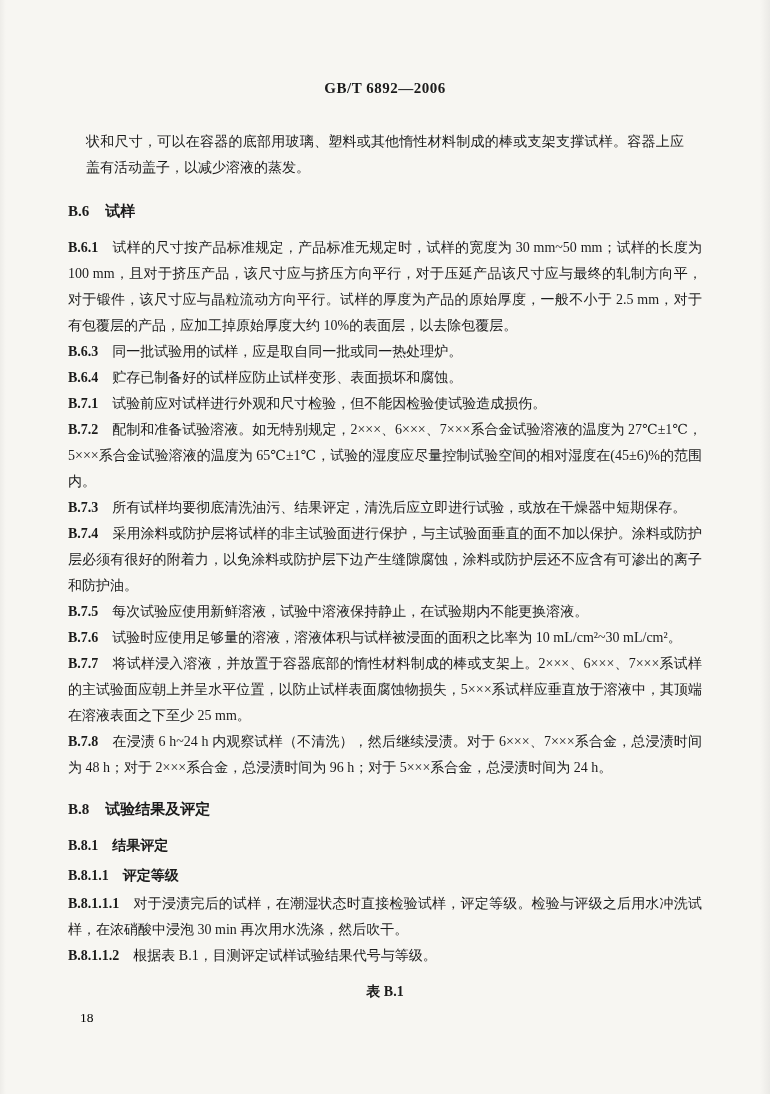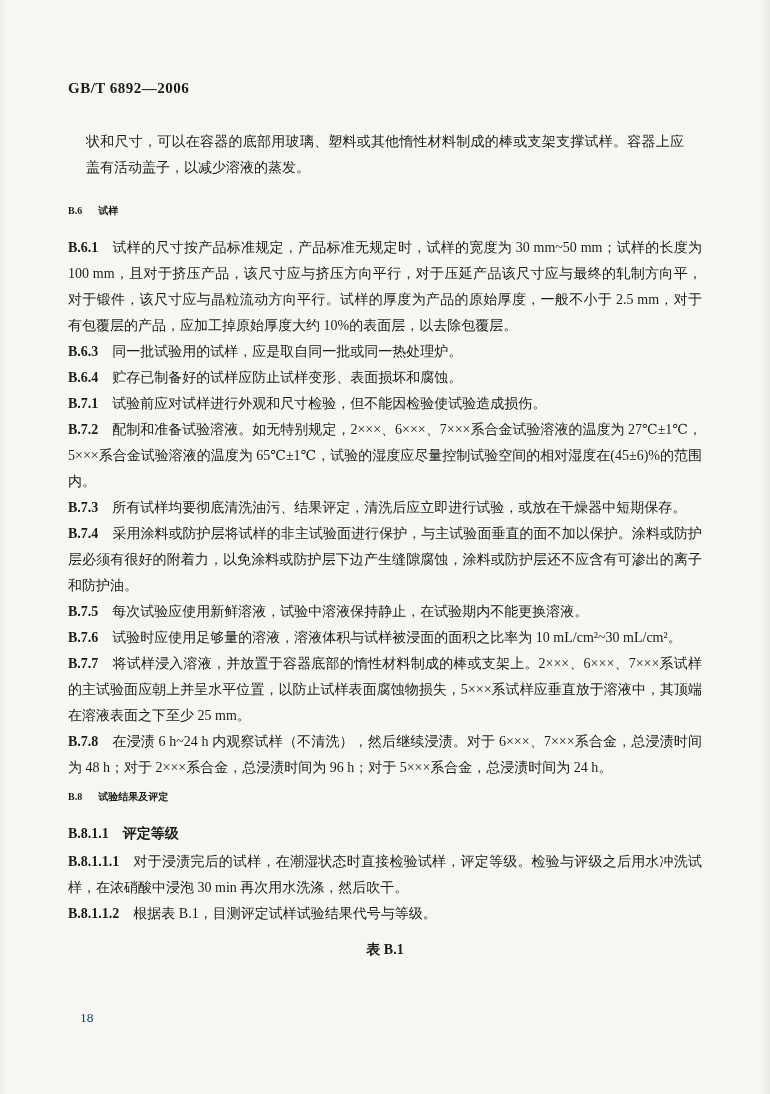--- a/index.html
+++ b/index.html
@@ -17,58 +17,59 @@
   .page{
     position:absolute;
     left:68px; top:80px;
     width:634px;
   }
   .running-head{
     font-weight:bold;
     font-size:15px;
     letter-spacing:0.5px;
     margin:0 0 32px 0;
+    text-align:center;
   }
   .body-text p{
     margin:18px;
     font-size:14px;
     line-height:26px;
     text-align:justify;
   }
   p.clause{ margin:0; }
   .num{
     font-weight:bold;
     margin-right:14px;
     white-space:nowrap;
   }
   p.h1{
     font-weight:bold;
-    font-size:10px;
-    margin:4px 0 12px 0;
+    font-size:15px;
+    margin:16px 0 12px 0;
     line-height:24px;
   }
   p.h1 .num{ margin-right:16px; }
   p.h2{
     font-weight:bold;
     font-size:14px;
     margin:4px 0 2px 0;
     line-height:26px;
   }
   .table-caption{
     text-align:center;
     font-weight:bold;
     font-size:14px;
     margin:12px 0 6px 0;
     line-height:22px;
   }
   .page-number{
     position:absolute;
     left:80px; top:1010px;
     font-size:13.5px;
-    color:#0c4a6e;
+    color:#000000;
   }
 </style>
 </head>
 <body>
 
 <div class="page">
 
   <p class="running-head">GB/T 6892—2006</p>
 
   <div class="body-text">
@@ -86,20 +87,21 @@
     <p class="clause"><span class="num">B.7.2</span><span>配制和准备试验溶液。如无特别规定，2×××、6×××、7×××系合金试验溶液的温度为 27℃±1℃，5×××系合金试验溶液的温度为 65℃±1℃，试验的湿度应尽量控制试验空间的相对湿度在(45±6)%的范围内。</span></p>
     <p class="clause"><span class="num">B.7.3</span><span>所有试样均要彻底清洗油污、结果评定，清洗后应立即进行试验，或放在干燥器中短期保存。</span></p>
     <p class="clause"><span class="num">B.7.4</span><span>采用涂料或防护层将试样的非主试验面进行保护，与主试验面垂直的面不加以保护。涂料或防护层必须有很好的附着力，以免涂料或防护层下边产生缝隙腐蚀，涂料或防护层还不应含有可渗出的离子和防护油。</span></p>
     <p class="clause"><span class="num">B.7.5</span><span>每次试验应使用新鲜溶液，试验中溶液保持静止，在试验期内不能更换溶液。</span></p>
     <p class="clause"><span class="num">B.7.6</span><span>试验时应使用足够量的溶液，溶液体积与试样被浸面的面积之比率为 10 mL/cm²~30 mL/cm²。</span></p>
     <p class="clause"><span class="num">B.7.7</span><span>将试样浸入溶液，并放置于容器底部的惰性材料制成的棒或支架上。2×××、6×××、7×××系试样的主试验面应朝上并呈水平位置，以防止试样表面腐蚀物损失，5×××系试样应垂直放于溶液中，其顶端在溶液表面之下至少 25 mm。</span></p>
     <p class="clause"><span class="num">B.7.8</span><span>在浸渍 6 h~24 h 内观察试样（不清洗），然后继续浸渍。对于 6×××、7×××系合金，总浸渍时间为 48 h；对于 2×××系合金，总浸渍时间为 96 h；对于 5×××系合金，总浸渍时间为 24 h。</span></p>
 
     <p class="h1"><span class="num">B.8</span><span>试验结果及评定</span></p>
 
+    <p class="h2"><span class="num">B.8.1</span><span>结果评定</span></p>
     <p class="h2"><span class="num">B.8.1.1</span><span>评定等级</span></p>
 
     <p class="clause"><span class="num">B.8.1.1.1</span><span>对于浸渍完后的试样，在潮湿状态时直接检验试样，评定等级。检验与评级之后用水冲洗试样，在浓硝酸中浸泡 30 min 再次用水洗涤，然后吹干。</span></p>
     <p class="clause"><span class="num">B.8.1.1.2</span><span>根据表 B.1，目测评定试样试验结果代号与等级。</span></p>
   </div>
 
   <p class="table-caption">表 B.1</p>
 
 </div>
 

